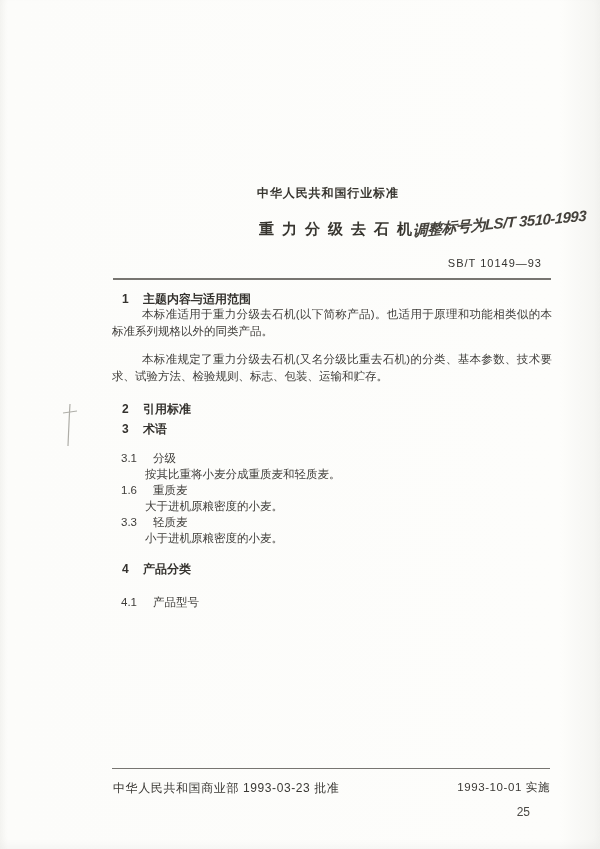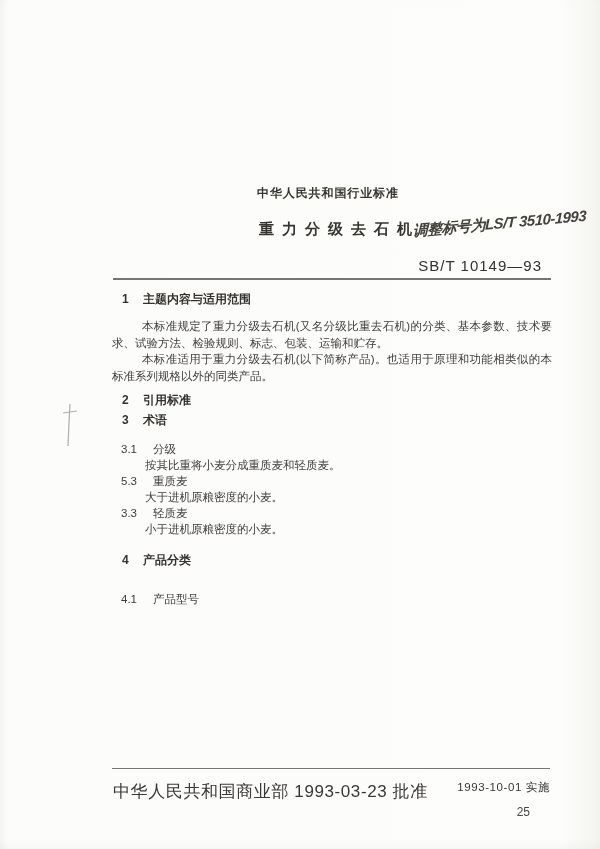--- a/index.html
+++ b/index.html
@@ -27,53 +27,53 @@
     position:absolute;left:413px;top:222px;width:170px;
     font-size:15px;font-style:italic;font-weight:bold;
     color:#45423c;
     transform:rotate(-5deg) skewX(-6deg);
     transform-origin:left top;
     letter-spacing:-0.5px;
     white-space:nowrap;
   }
   .std-code{
     position:absolute;top:257px;right:58px;
-    font-size:15px;letter-spacing:1px;color:#33322f;
+    font-size:11px;letter-spacing:1px;color:#33322f;
     white-space:nowrap;
   }
   .rule{position:absolute;height:2px;background:#55534f;opacity:0.8;}
   .top-rule{left:113px;top:278px;width:438px;}
   .footer-rule{left:112px;top:768px;width:438px;height:1.4px;}
   .pencil-mark{position:absolute;left:60px;top:400px;opacity:0.8;}
   .content{
     position:absolute;left:112px;top:288px;width:440px;
     font-size:11.5px;line-height:16.5px;
   }
   .sec-heading{
     font-weight:bold;font-size:12px;line-height:14px;color:#34322e;
     padding-left:10px;white-space:nowrap;
   }
   .sec-heading .num{display:inline-block;min-width:21px;}
   .h1{margin-top:4px;}
-  .h2{margin-top:9px;}
+  .h2{margin-top:18px;}
   .h3{margin-top:6px;}
   .h4{margin-top:16px;}
   .para{margin:0;text-indent:30px;text-align:justify;}
   .p-first{margin-top:12px;}
   .ref-list{margin-top:14px;}
   .ref{white-space:pre;line-height:17px;}
   .term-block{margin-top:14px;}
   .term-line{padding-left:9px;line-height:16px;white-space:nowrap;}
   .sub-num{display:inline-block;min-width:32px;}
   .term-def{padding-left:33px;line-height:16px;}
-  .sub-line{margin-top:24px;}
+  .sub-line{margin-top:18px;}
   .sub-body{padding-left:31px;line-height:16px;}
   .footer-approval{
     position:absolute;left:113px;top:780px;
-    font-size:17px;letter-spacing:0.6px;color:#3a3834;white-space:nowrap;
+    font-size:12px;letter-spacing:0.6px;color:#3a3834;white-space:nowrap;
   }
   .footer-impl{
     position:absolute;right:50px;top:780px;
     font-size:11.5px;letter-spacing:0.6px;color:#3a3834;white-space:nowrap;
   }
   .page-num{
     position:absolute;right:70px;top:805px;
     font-size:12px;color:#494743;
   }
 </style>
@@ -94,37 +94,37 @@
       <path d="M10 4 C9.5 12 9 22 8 46" stroke="#9b9a93" stroke-width="1.2" fill="none"></path>
       <path d="M3 13 L17 11" stroke="#9b9a93" stroke-width="1.1" fill="none"></path>
     </svg>
   </div>
 
   <div class="content">
 
     <div class="sec-heading h1">
       <span class="num">1</span><span>主题内容与适用范围</span>
     </div>
+    <p class="para">本标准适用于重力分级去石机(以下简称产品)。也适用于原理和功能相类似的本标准系列规格以外的同类产品。</p>
     <p class="para p-first">本标准规定了重力分级去石机(又名分级比重去石机)的分类、基本参数、技术要求、试验方法、检验规则、标志、包装、运输和贮存。</p>
-    <p class="para">本标准适用于重力分级去石机(以下简称产品)。也适用于原理和功能相类似的本标准系列规格以外的同类产品。</p>
 
     <div class="sec-heading h2">
       <span class="num">2</span><span>引用标准</span>
     </div>
 
     <div class="sec-heading h3">
       <span class="num">3</span><span>术语</span>
     </div>
     <div class="term-block">
       <div class="term-line">
         <span class="sub-num">3.1</span><span>分级</span>
       </div>
       <div class="term-def">按其比重将小麦分成重质麦和轻质麦。</div>
       <div class="term-line">
-        <span class="sub-num">5.3</span><span>重质麦</span>
+        <span class="sub-num">1.6</span><span>重质麦</span>
       </div>
       <div class="term-def">大于进机原粮密度的小麦。</div>
       <div class="term-line">
         <span class="sub-num">3.3</span><span>轻质麦</span>
       </div>
       <div class="term-def">小于进机原粮密度的小麦。</div>
     </div>
 
     <div class="sec-heading h4">
       <span class="num">4</span><span>产品分类</span>

